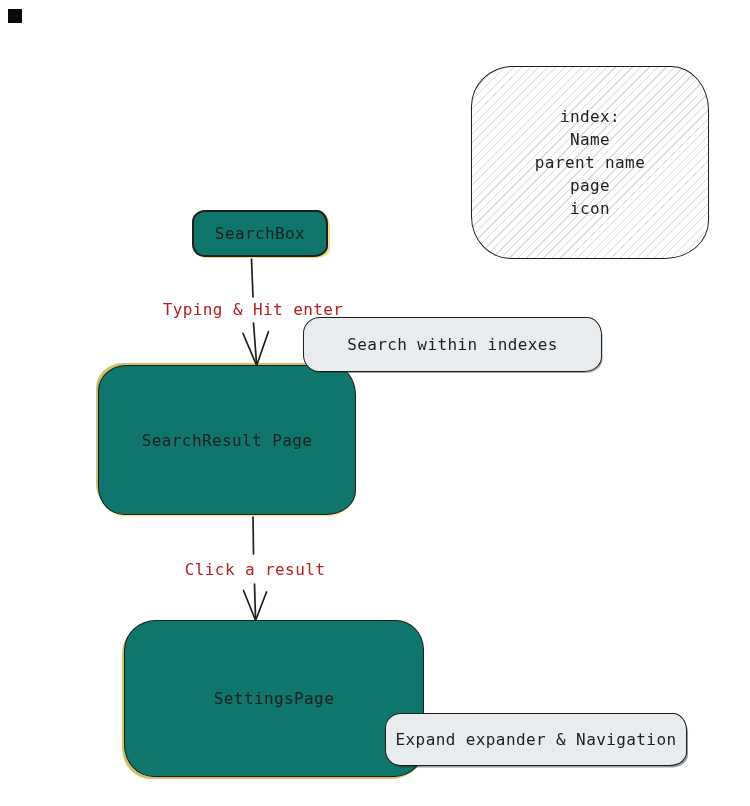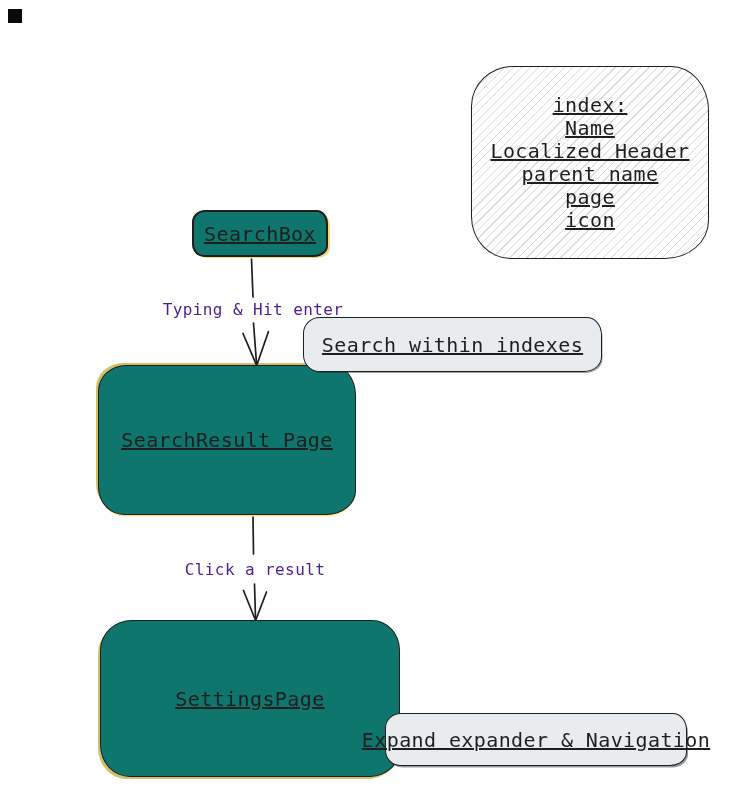--- a/index.html
+++ b/index.html
@@ -12,25 +12,24 @@
     font-family: "DejaVu Sans Mono", "Liberation Mono", monospace;
     color: #1e1e1e;
   }
   .node {
     position: absolute;
     box-sizing: border-box;
     display: flex;
     align-items: center;
     justify-content: center;
     border: 1.7px solid #1e1e1e;
-    font-size: 20px;
+    font-size: 16px;
     letter-spacing: 0.4px;
     white-space: nowrap;
     text-align: center;
-    text-decoration: underline;
   }
   .node.gray { background: #e9ecef; }
   .node.yellow { background: #0f766e; }
 
   #node-settings-init {
     left: 38px; top: 110px; width: 430px; height: 61px;
     border-radius: 15px 13px 16px 14px / 14px 16px 13px 17px;
     box-shadow: -2.5px -2px 0 -1px rgba(30,30,30,0.45);
   }
   #node-index-note {
@@ -51,38 +50,38 @@
     left: 303px; top: 317px; width: 299px; height: 55px;
     border-radius: 17px 15px 18px 16px / 16px 18px 15px 17px;
     box-shadow: 1.5px 2px 0 -1px rgba(30,30,30,0.4);
   }
   #node-search-result {
     left: 98px; top: 365px; width: 258px; height: 150px;
     border-radius: 28px 24px 30px 26px / 26px 30px 24px 28px;
     box-shadow: -3px -3px 0 -1px #cfc06c, 0 3.5px 0 -2px #f8e690;
   }
   #node-settings-page {
-    left: 100px; top: 620px; width: 300px; height: 157px;
+    left: 124px; top: 620px; width: 300px; height: 157px;
     border-radius: 32px 28px 30px 30px / 30px 30px 28px 32px;
     box-shadow: -3px 3px 0 -1px #cfc06c, 0 3.5px 0 -2px #f8e690;
   }
   #node-expand-nav {
     left: 385px; top: 713px; width: 302px; height: 53px;
     border-radius: 16px 14px 17px 15px / 15px 17px 14px 16px;
     box-shadow: 2px 2.5px 0 -1px rgba(30,30,30,0.45);
   }
 
   .edge-label {
     position: absolute;
     transform: translateX(-50%);
     font-size: 16px;
     letter-spacing: 0.4px;
     line-height: 19px;
     white-space: nowrap;
-    color: #4c1d95;
+    color: #b91c1c;
   }
   #label-typing { left: 253px; top: 300px; }
   #label-click  { left: 255px; top: 560px; }
 
   .corner-marker {
     position: absolute;
     left: 8px; top: 9px;
     width: 14px; height: 14px;
     background: #0a0a0a;
   }
@@ -102,21 +101,20 @@
 </head>
 <body>
 
 <div class="canvas">
 
   <div class="corner-marker"></div>
 
   <div class="node" id="node-index-note">
     <div>index:</div>
     <div>Name</div>
-    <div>Localized Header</div>
     <div>parent name</div>
     <div>page</div>
     <div>icon</div>
   </div>
 
 
   <div class="node yellow" id="node-search-box">
     <span>SearchBox</span>
   </div>
 

